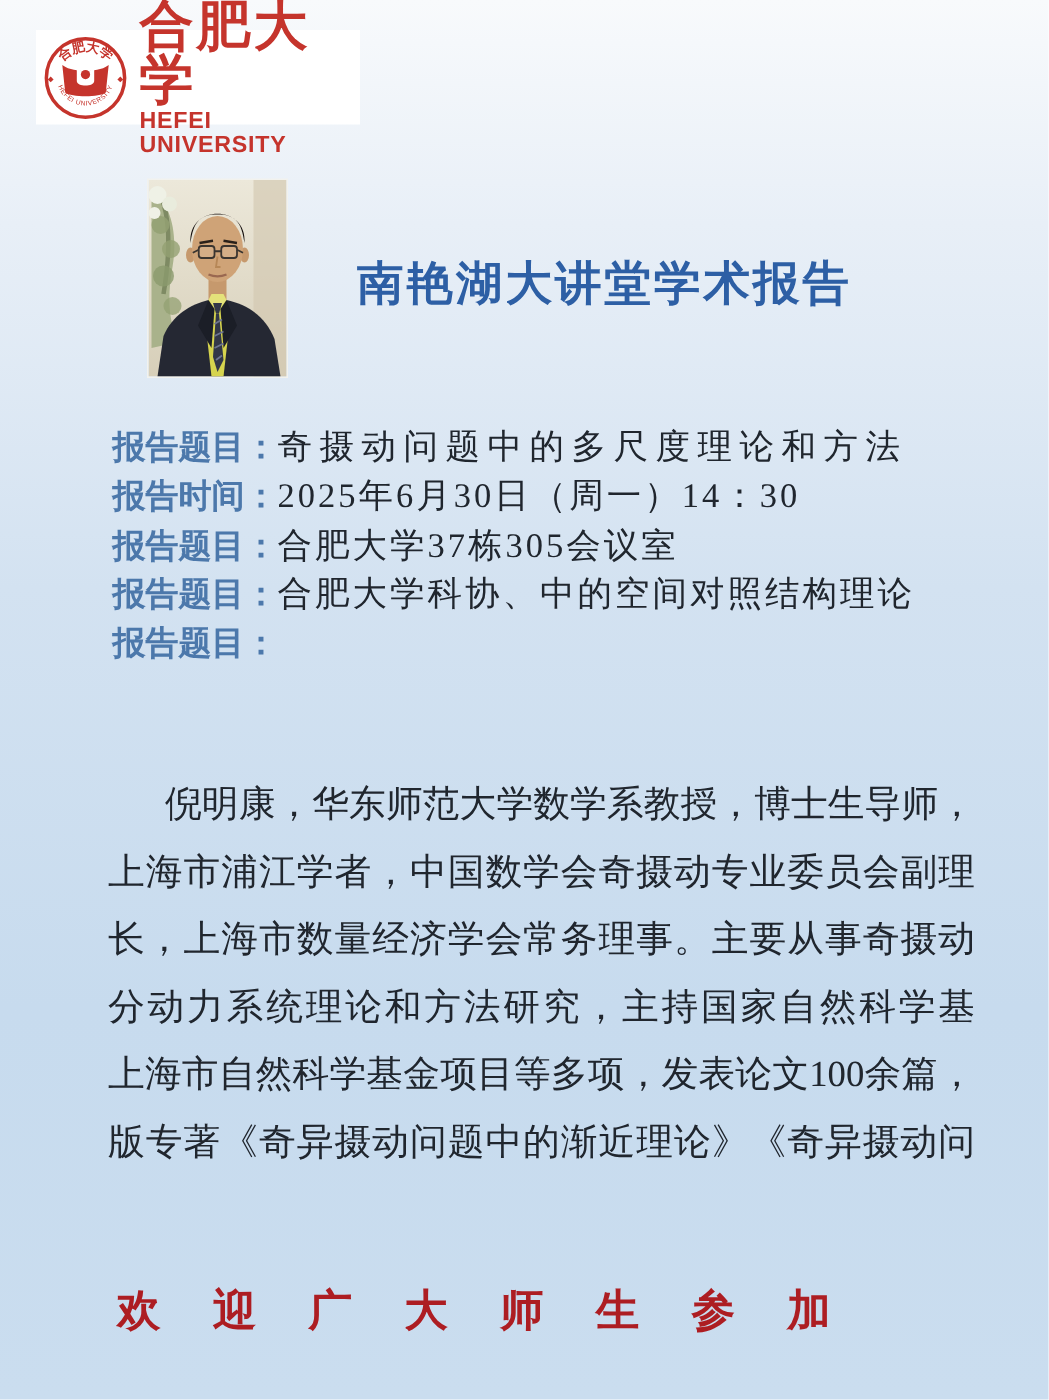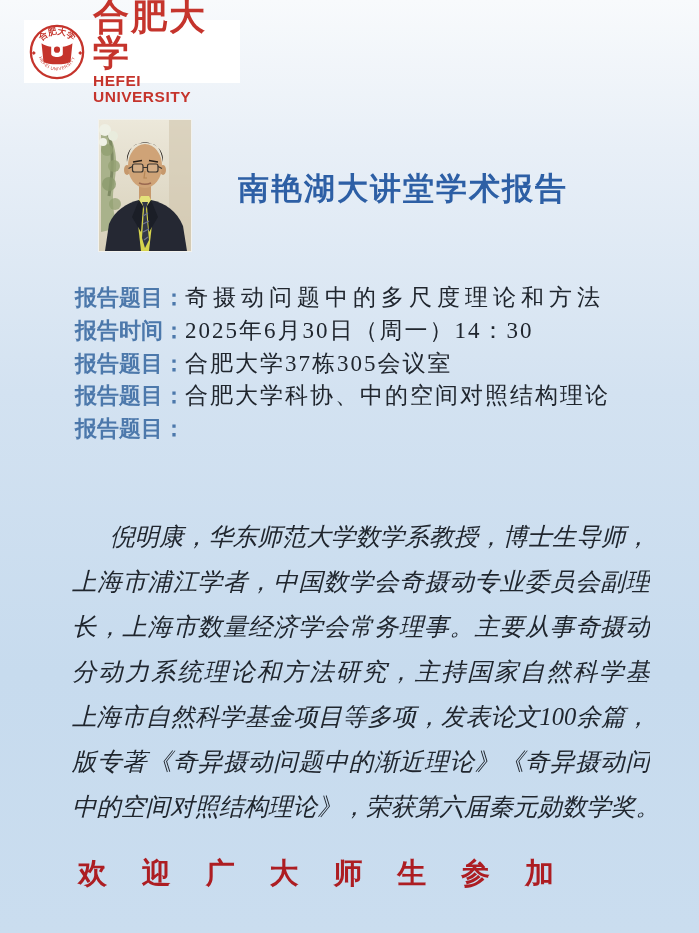--- a/index.html
+++ b/index.html
@@ -27,21 +27,21 @@
   .title{left:228px;top:168px;width:350px;margin:0;text-align:center;
     font-size:31px;font-weight:600;letter-spacing:2px;color:var(--title,#2d5fa5);}
   
   .info{left:75px;top:282px;width:590px;}
   .info-row{height:32.8px;line-height:32.8px;white-space:nowrap;}
   .info-row .k{font-size:22px;color:var(--label,#4c78ab);font-weight:bold;}
   .info-row .v{font-size:23px;color:var(--value,#20262e);letter-spacing:2px;margin-left:0;}
   .info-row.wide .v{letter-spacing:5px;}
   
   .bio{left:72px;top:514px;width:578px;color:var(--value,#20262e);font-size:24.5px;}
-  .bio-line{height:45px;line-height:45px;white-space:nowrap;font-style:italic;}
+  .bio-line{height:45px;line-height:45px;white-space:nowrap;}
   .bio-line.j{text-align:justify;text-align-last:justify;white-space:normal;overflow:hidden;}
   .bio-line.first{text-indent:38px;}
   
   .welcome{left:78px;top:854px;width:476px;display:flex;justify-content:space-between;
     color:var(--red,#ad1d22);font-size:29px;font-weight:700;}
 </style>
 </head>
 <body>
 
 <div class="abs logo-box">
@@ -138,21 +138,20 @@
   </div>
 </div>
 
 <div class="abs bio">
   <div class="bio-line j first">倪明康，华东师范大学数学系教授，博士生导师，</div>
   <div class="bio-line j">上海市浦江学者，中国数学会奇摄动专业委员会副理事</div>
   <div class="bio-line j">长，上海市数量经济学会常务理事。主要从事奇摄动微</div>
   <div class="bio-line j">分动力系统理论和方法研究，主持国家自然科学基金、</div>
   <div class="bio-line j">上海市自然科学基金项目等多项，发表论文100余篇，出</div>
   <div class="bio-line j">版专著《奇异摄动问题中的渐近理论》《奇异摄动问题</div>
-  <div class="bio-line">中的空间对照结构理论》，荣获第六届秦元勋数学奖。</div>
 </div>
 
 <div class="abs welcome">
   <span>欢</span>
   <span>迎</span>
   <span>广</span>
   <span>大</span>
   <span>师</span>
   <span>生</span>
   <span>参</span>

